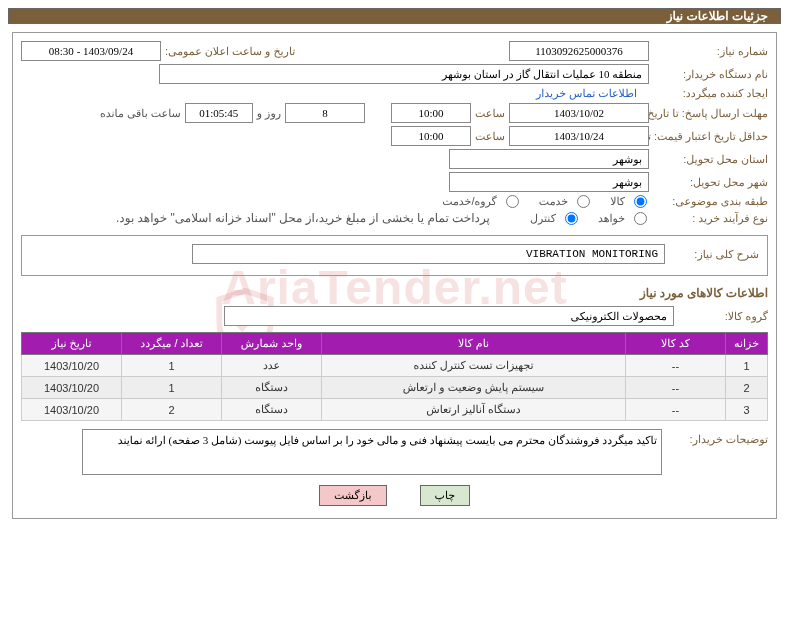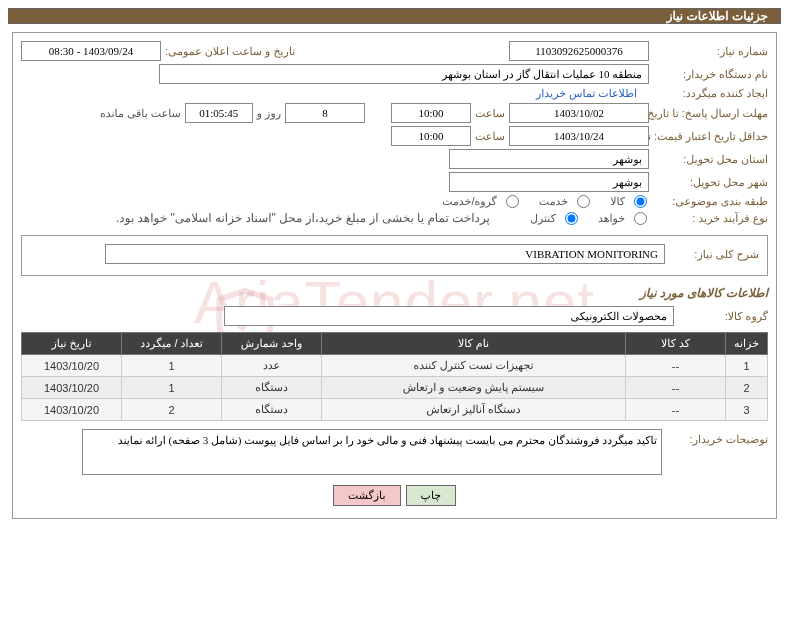--- a/index.html
+++ b/index.html
@@ -7,25 +7,25 @@
   font-family: Tahoma, Arial, sans-serif;
   font-size: 11px;
   background: #fff;
   width: 789px;
   direction: rtl;
   color: #333;
   position: relative;
 }
 .watermark {
   position: absolute;
-  top: 268px;
+  top: 260px;
   left: 50%;
   transform: translateX(-50%);
-  font-size: 60px;
-  font-weight: normal;
+  font-size: 48px;
+  font-weight: bold;
   color: rgba(200,60,60,0.15);
   z-index: 0;
   pointer-events: none;
   letter-spacing: 1px;
 }
 .watermark-shield {
   position: absolute;
   top: 285px;
   left: 210px;
   width: 70px;
@@ -89,30 +89,29 @@
 .inner-fieldset {
   border: 1px solid #999;
   margin: 10px 0;
   padding: 8px;
 }
 .section-title {
   color: #7a5f3a;
   font-weight: bold;
   font-size: 12px;
   margin: 10px 0 6px 0;
-  font-style: italic;
 }
 .input-full { width: 450px; text-align: right; padding-right: 6px; }
 table.data-table {
   width: 100%;
   border-collapse: collapse;
   margin-top: 6px;
 }
 table.data-table th {
-  background: #404040;
+  background: #a21caf;
   color: #fff;
   font-size: 11px;
   padding: 4px;
   border: 1px solid #777;
   font-weight: normal;
 }
 table.data-table td {
   background: #eee;
   font-size: 11px;
   padding: 4px;
@@ -133,21 +132,21 @@
 .button-row {
   text-align: center;
   margin: 10px 0 4px 0;
 }
 .btn {
   border: 1px solid #666;
   padding: 3px 14px;
   font-size: 11px;
   font-family: Tahoma;
   cursor: pointer;
-  margin: 0 1px;
+  margin: 0 15px;
 }
 .btn-print { background: #d8e8d0; }
 .btn-back { background: #f4c8c8; }
 .desc-row { display:flex; align-items:flex-start; gap:6px; margin-top:8px; }
 </style>
 </head>
 <body>
 
 <div class="watermark">AriaTender.net</div>
 <svg class="watermark-shield" viewBox="0 0 24 28">
@@ -225,21 +224,21 @@
     <label>خواهد</label>
     <input type="radio" name="pt" checked="" style="">
     <label>کنترل</label>
     <span style="width:14px"></span>
     <span class="note-text">پرداخت تمام یا بخشی از مبلغ خرید،از محل "اسناد خزانه اسلامی" خواهد بود.</span>
   </div>
 
   <div class="inner-fieldset">
     <div class="form-row">
       <span class="label" style="width:90px">شرح کلی نیاز:</span>
-      <input class="input-box" style="width: 560px; text-align: right; padding-right: 6px; direction: ltr;" readonly="" value="VIBRATION MONITORING">
+      <input class="input-box" style="width: 473px; text-align: right; padding-right: 6px; direction: ltr; font-family: Liberation Mono, monospace;" readonly="" value="VIBRATION MONITORING">
     </div>
   </div>
 
   <div class="section-title">اطلاعات کالاهای مورد نیاز</div>
 
   <div class="form-row">
     <span class="label" style="width:90px">گروه کالا:</span>
     <input class="input-box input-full" readonly="" value="محصولات الکترونیکی" style="">
   </div>
 

